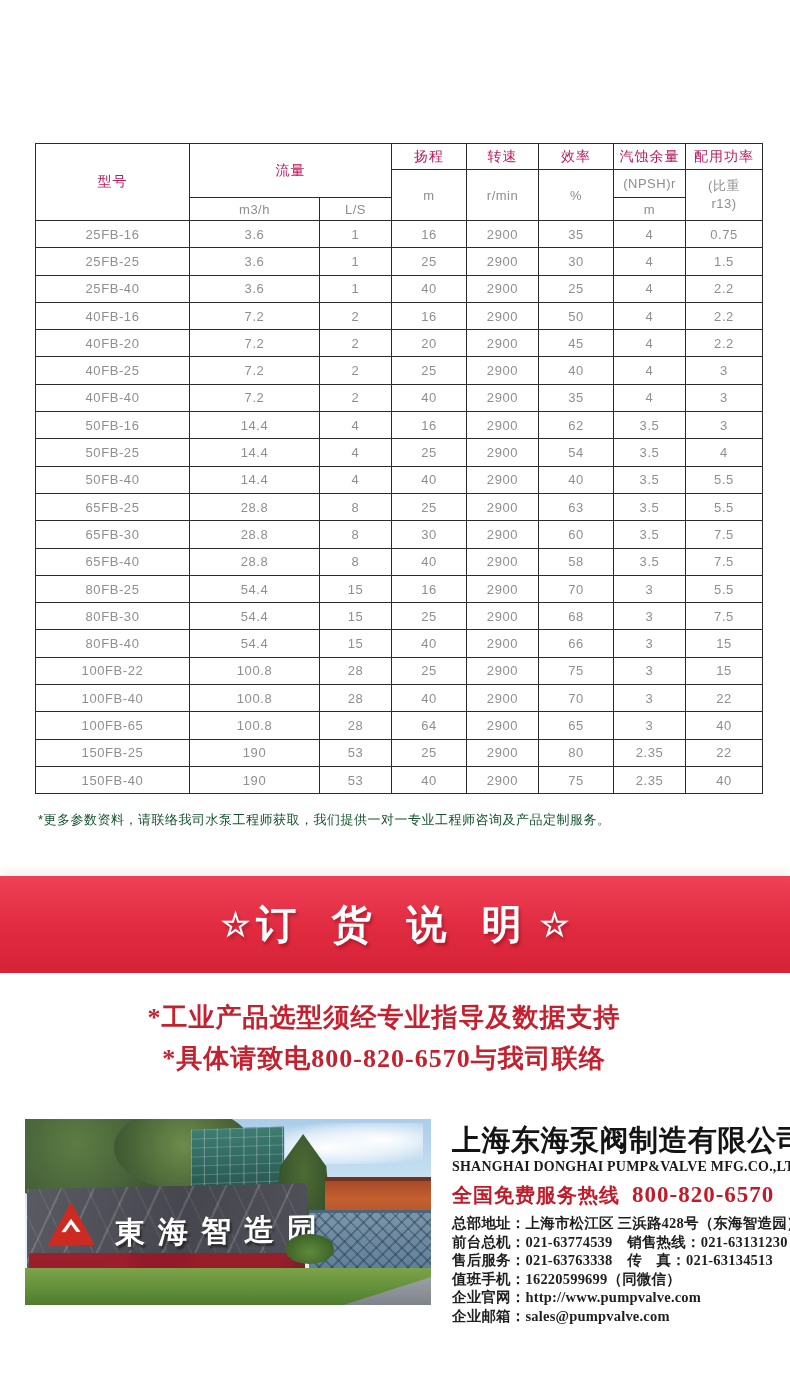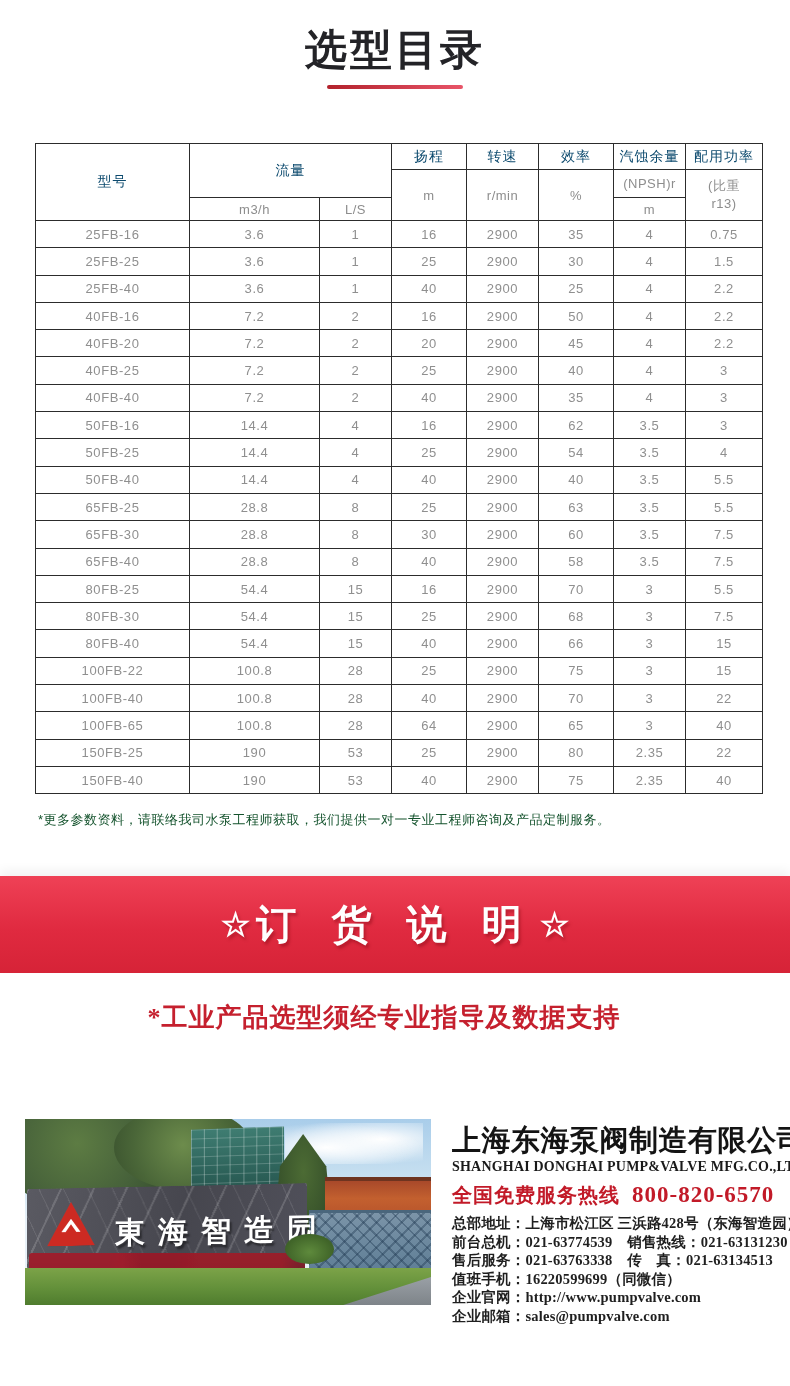--- a/index.html
+++ b/index.html
@@ -10,21 +10,21 @@
   .title-wrap{position:absolute;top:26px;left:0;width:790px;text-align:center;}
   .page-title{font-size:42px;font-weight:bold;color:#232327;letter-spacing:3px;line-height:1.15;}
   .title-underline{width:136px;height:4px;margin:11px auto 0;
         background:linear-gradient(90deg,#b2222c,#e85468);border-radius:2px;}
 
   
   .table-area{position:absolute;left:35px;top:143px;width:727px;}
   table.spec{border-collapse:collapse;table-layout:fixed;width:727px;}
   table.spec th,table.spec td{border:1px solid #2c2c2c;text-align:center;vertical-align:middle;
         padding:0;font-weight:normal;}
-  table.spec th{font-size:14px;color:#0c4a6e;letter-spacing:1px;}
+  table.spec th{font-size:14px;color:#be185d;letter-spacing:1px;}
   table.spec th.u{font-size:13px;color:#8d8d8d;letter-spacing:0.5px;}
   table.spec th.pre{white-space:pre-line;line-height:1.35;}
   table.spec td{font-size:13px;color:#8f8f8f;height:26.3px;letter-spacing:0.6px;}
   tr.h1 th{height:25px;}
   tr.h2 th{height:27px;}
   tr.h3 th{height:22px;}
 
   
   .note{position:absolute;left:38px;top:811px;font-size:13px;color:#14532d;letter-spacing:0.5px;}
 
@@ -112,24 +112,20 @@
   .hotline-number{font-size:23px;letter-spacing:1px;margin-left:8px;}
   .contact-list{margin-top:5px;}
   .contact-line{font-family:"Liberation Serif",serif;font-weight:bold;font-size:14.5px;
         color:#1f1f1f;line-height:18.6px;letter-spacing:0.2px;white-space:nowrap;}
 </style>
 </head>
 <body>
 
 <div id="page">
 
-  <div class="title-wrap">
-    <div class="page-title">选型目录</div>
-    <div class="title-underline"></div>
-  </div>
 
   <div class="table-area">
     <table class="spec">
       <colgroup>
         <col style="width:154px">
           <col style="width:130px">
           <col style="width:72px">
         <col style="width:75px">
           <col style="width:72px">
           <col style="width:75px">
@@ -378,20 +374,21 @@
   <div class="note">*更多参数资料，请联络我司水泵工程师获取，我们提供一对一专业工程师咨询及产品定制服务。</div>
 
   <div class="banner">
     <span class="banner-star">☆</span>
     <span class="banner-title">订 货 说 明</span>
     <span class="banner-star">☆</span>
   </div>
 
   <div class="notice">
     <div class="notice-line">*工业产品选型须经专业指导及数据支持</div>
+    <div class="notice-line">*具体请致电800-820-6570与我司联络</div>
   </div>
 
   <div class="photo">
     <div class="ph ph-cloud"></div>
     <div class="ph ph-tree-left"></div>
     <div class="ph ph-tree-left2"></div>
     <div class="ph ph-glass"></div>
     <div class="ph ph-conifer"></div>
     <div class="ph ph-orange"></div>
     <div class="ph ph-fence"></div>

